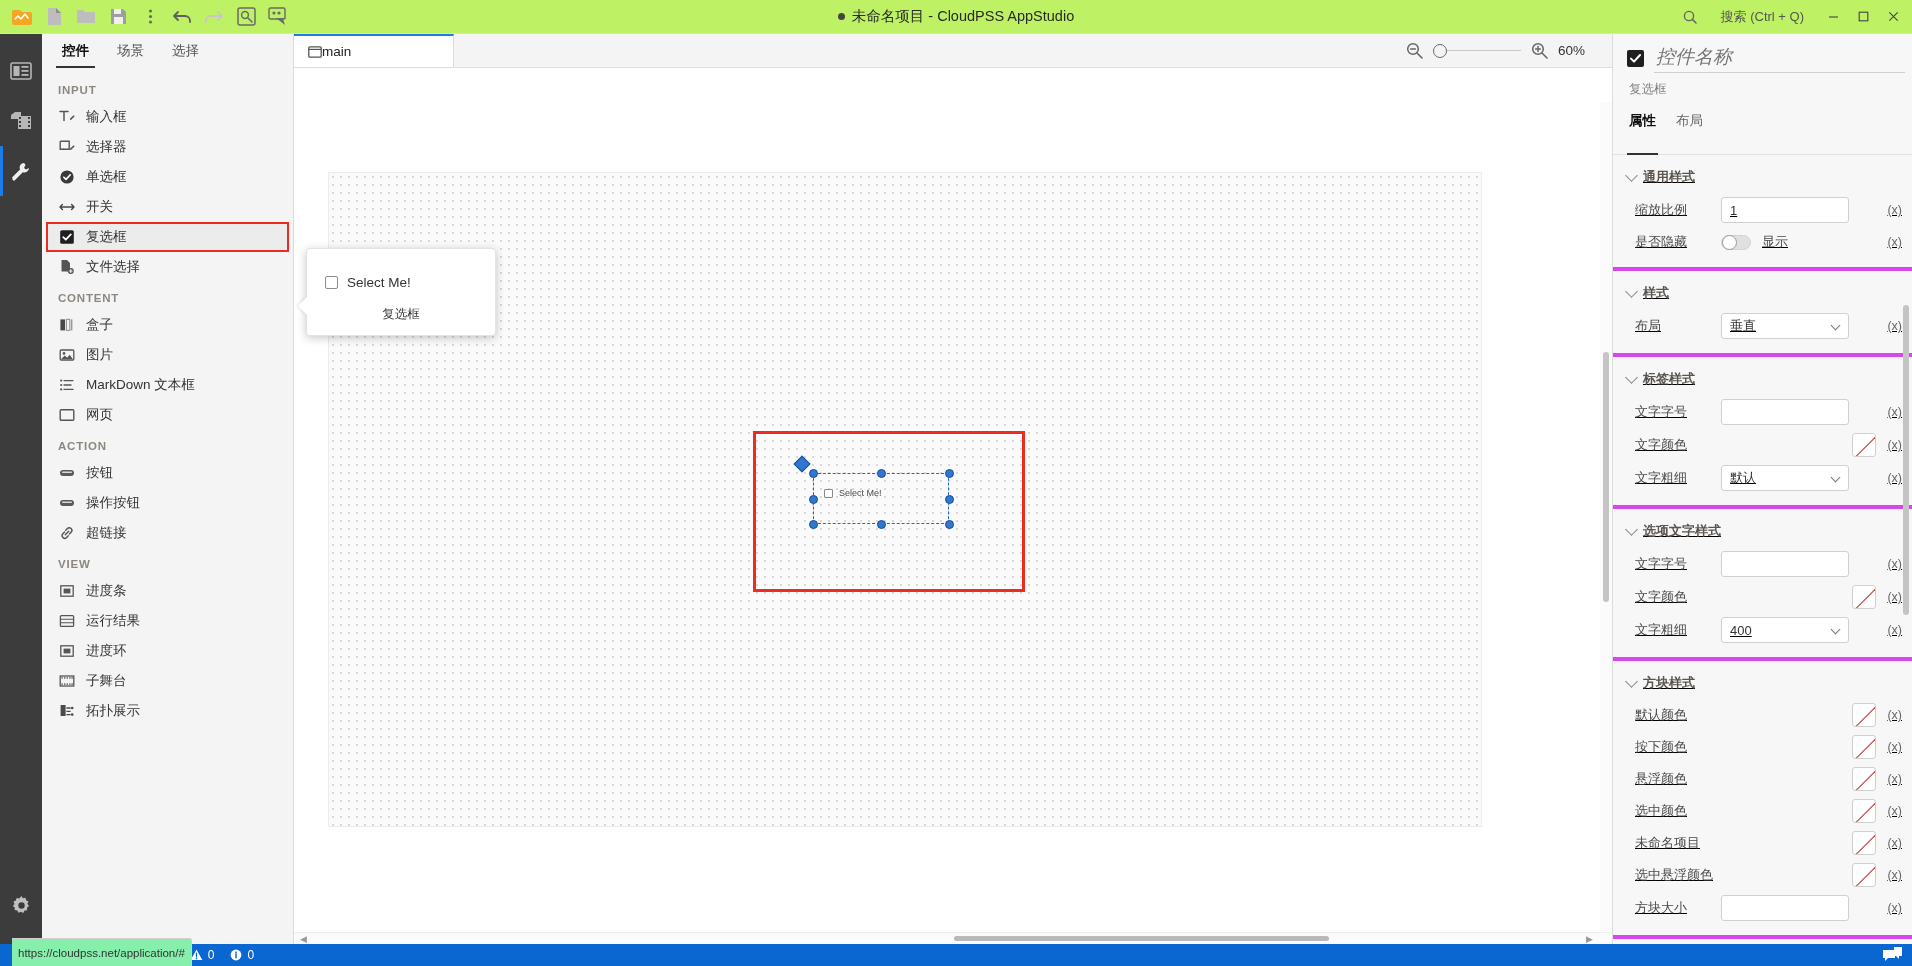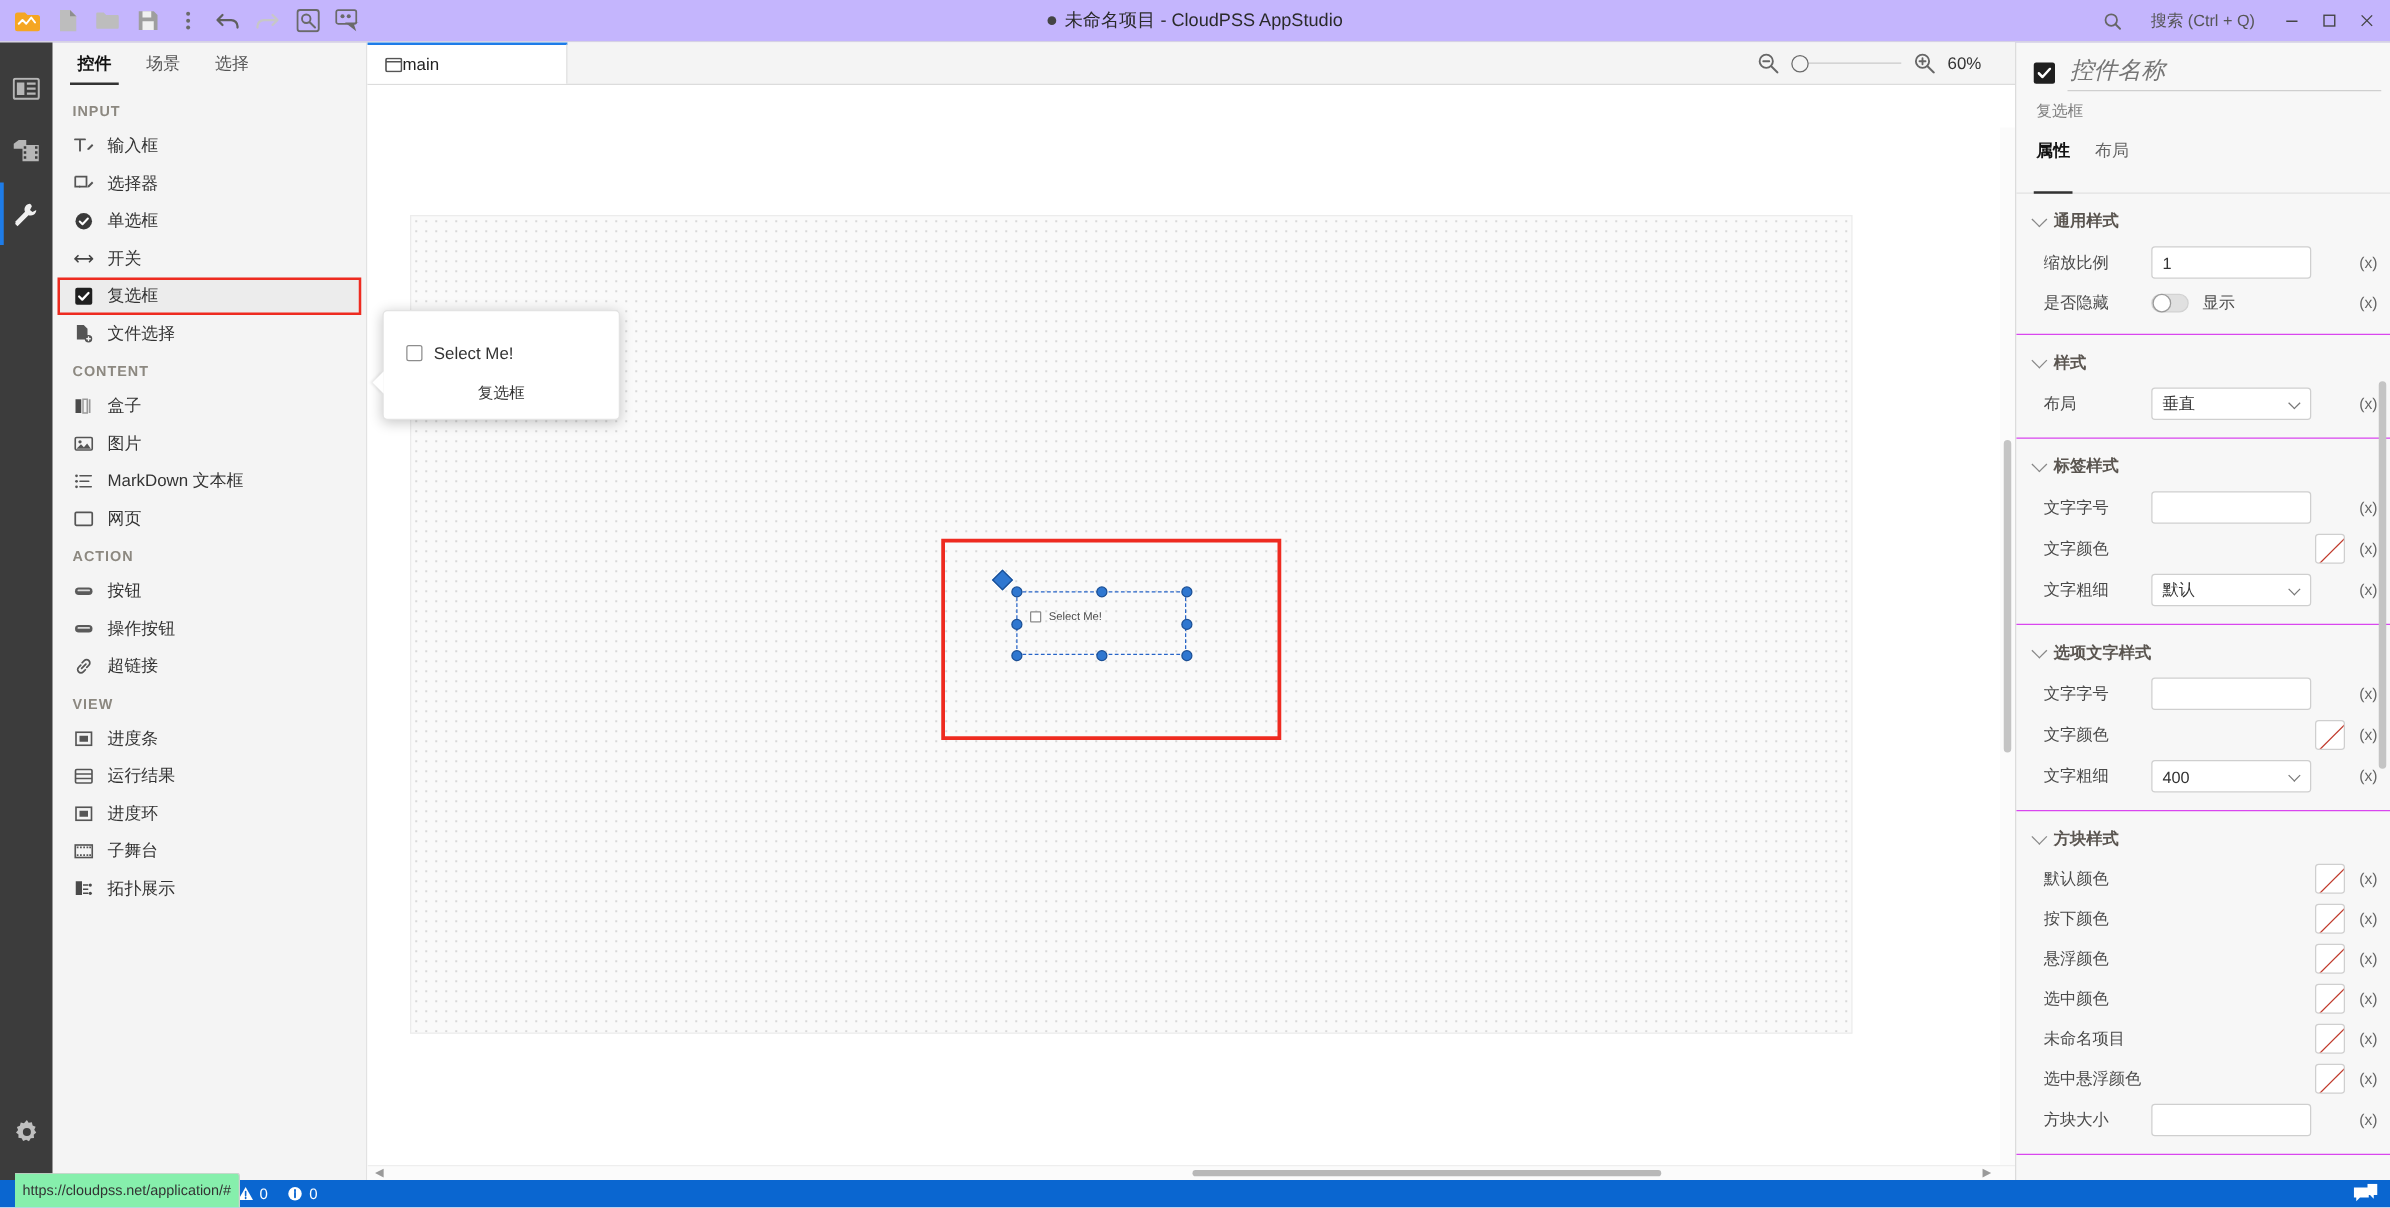--- a/index.html
+++ b/index.html
@@ -6,21 +6,21 @@
   html, body {
     width: 1912px; height: 966px;
     overflow: hidden;
     font-family: "Liberation Sans", "DejaVu Sans", sans-serif;
     background: #f5f5f5;
   }
   .app { position: relative; width: 1912px; height: 966px; display: flex; flex-direction: column; }
 
   
   .titlebar {
-    height: 34px; background: #c4b5fd; border-bottom: 1px solid #dcdcdc;
+    height: 34px; background: #bef264; border-bottom: 1px solid #dcdcdc;
     display: flex; align-items: center; position: relative; flex: none;
   }
   .titlebar-title {
     position: absolute; left: 0; right: 0; text-align: center;
     font-size: 14.5px; color: #2a2a2a; pointer-events: none;
   }
   .dirty-dot { display:inline-block; width:7px; height:7px; border-radius:50%; background:#444; margin-right:7px; vertical-align: 1px;}
   .tb-left { display: flex; align-items: center; gap: 0px; padding-left: 6px; z-index: 2; }
   .tb-btn {
     width: 32px; height: 30px; display:flex; align-items:center; justify-content:center;
@@ -165,21 +165,21 @@
     font-size:19px; font-style:italic; color:#999; padding:2px 2px 4px 2px;
     font-family:"Liberation Sans", sans-serif; outline:none;
   }
   .rp-subtitle { font-size:12.5px; color:#7d7d7d; padding:8px 0 0 2px; }
   .rp-tabs { display:flex; gap:20px; padding: 14px 16px 0 16px; border-bottom:1px solid #e2e2e2; flex:none;}
   .rp-tab { font-size:13.5px; color:#666; padding-bottom:24px; position:relative; cursor:default;}
   .rp-tab.active { color:#111; font-weight:600;}
   .rp-tab.active::after { content:""; position:absolute; left:-2px; right:-2px; bottom:-1px; height:2.5px; background:#333;}
 
   .rp-scroll { flex:1; overflow-y:auto; position:relative; padding-bottom:10px;}
-  .rp-section { border-bottom:1px solid #d946ef; padding: 6px 0 10px 0;}
+  .rp-section { border-bottom:4px solid #d946ef; padding: 6px 0 10px 0; text-decoration: underline;}
   .rp-sec-head {
     display:flex; align-items:center; gap:7px; padding: 7px 0 7px 14px;
     font-size:13px; color:#5a5550; font-weight:600;
   }
   .chev { width:9px; height:9px; border-right:1.6px solid #888; border-bottom:1.6px solid #888; transform: rotate(45deg); margin-top:-4px; flex:none;}
   .rp-row { display:flex; align-items:center; padding: 4px 10px 4px 22px; min-height:30px; }
   .rp-label { font-size:13px; color:#4a4a4a; width:86px; flex:none;}
   .rp-ctrl { flex:1; display:flex; justify-content:flex-start; align-items:center;}
   .rp-x { width:26px; text-align:right; font-size:12.5px; color:#666; flex:none;}
   .rp-input {

